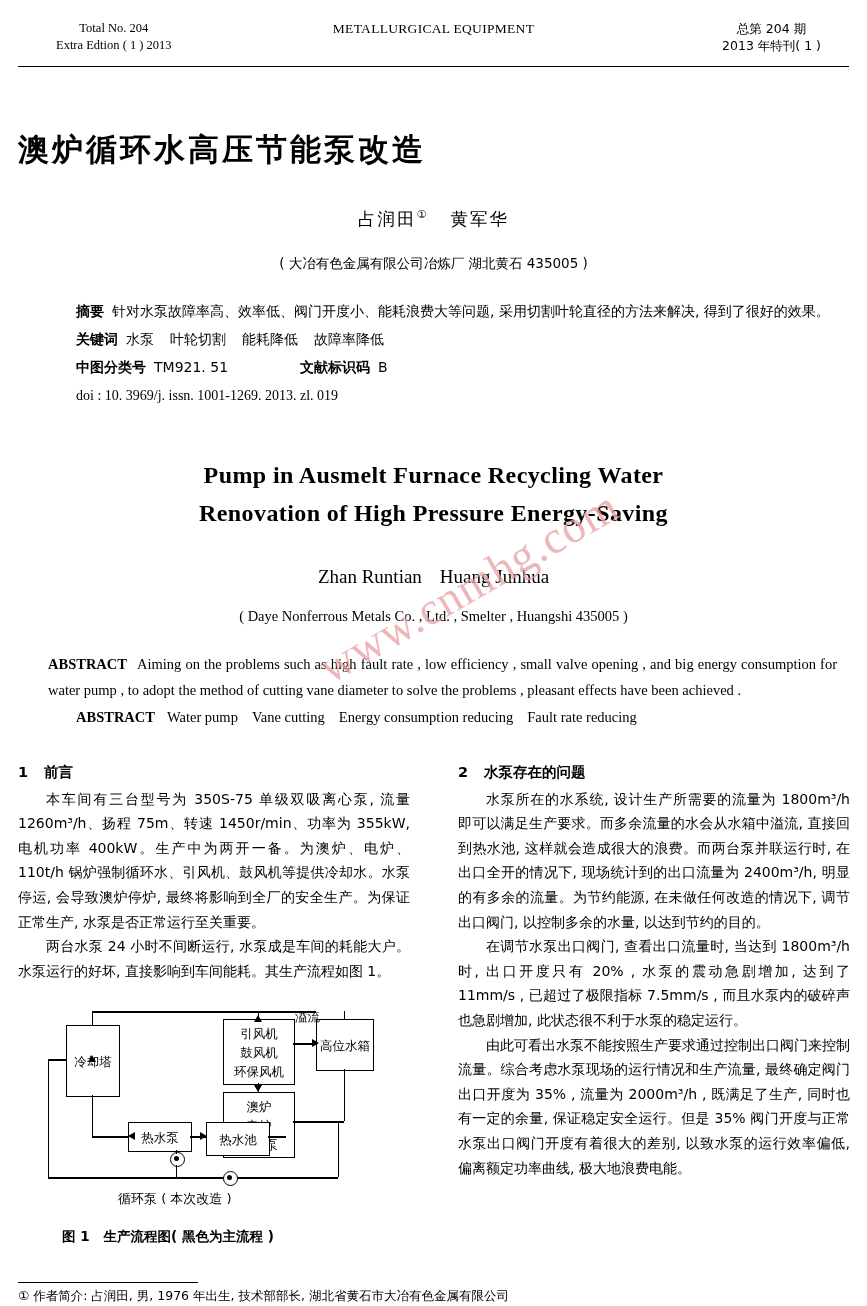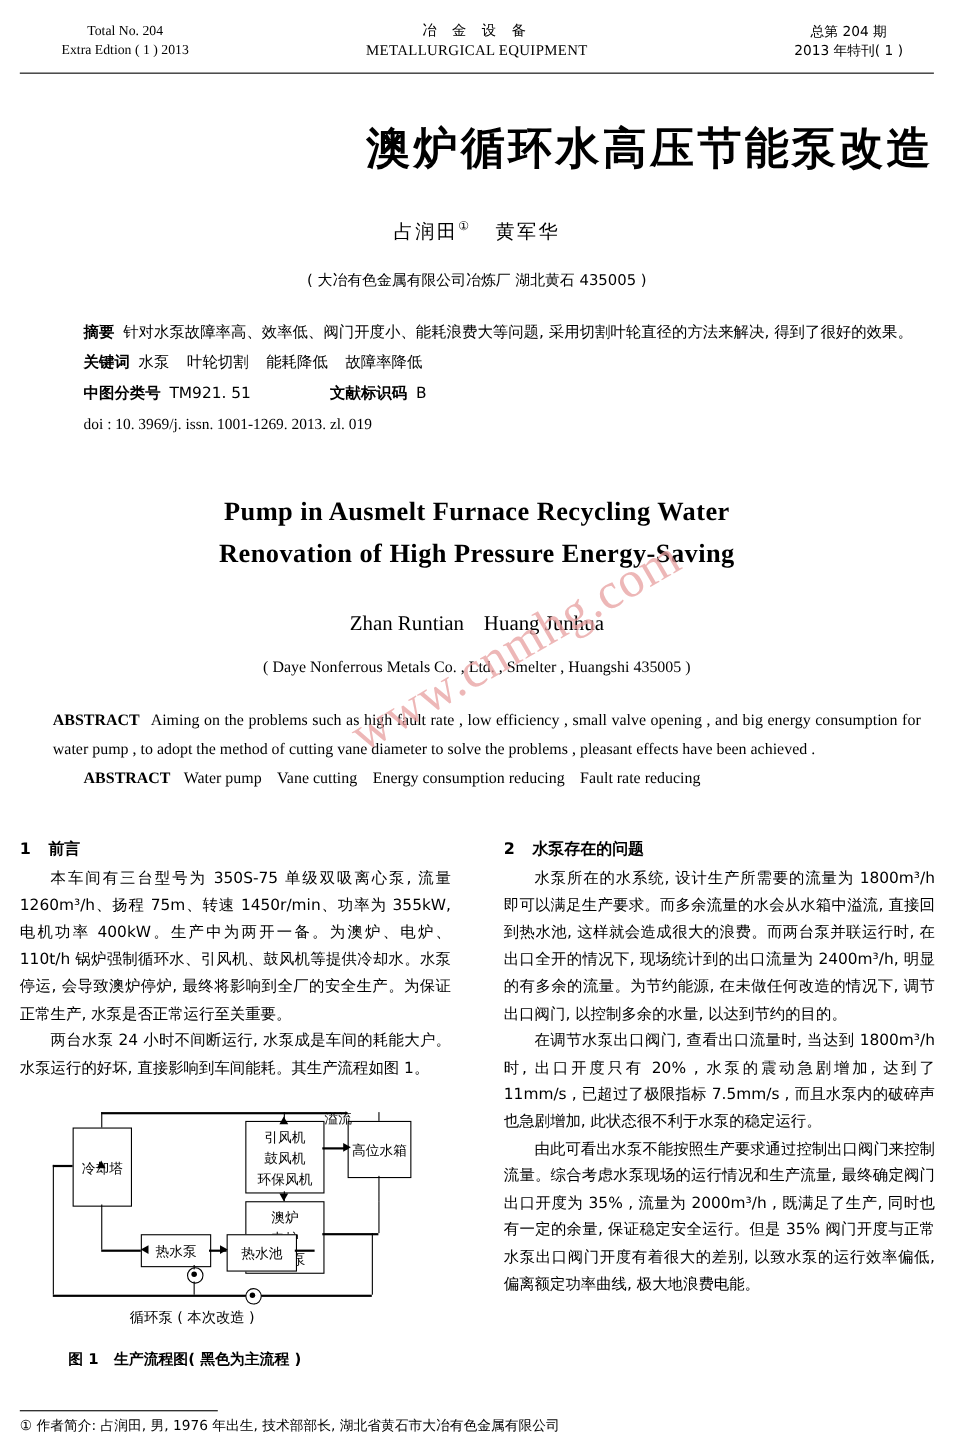--- a/index.html
+++ b/index.html
@@ -70,26 +70,26 @@
     line-height: 17px;
     font-family: "DejaVu Sans", sans-serif;
   }
   .rule {
     border-bottom: 1.6px solid #000;
     margin-top: 2px;
   }
 
   
   .title-cn {
-    text-align: right;
-    font-family: "DejaVu Sans", sans-serif;
-    font-weight: bold;
-    font-size: 40px;
+    text-align: left;
+    font-family: "DejaVu Sans", sans-serif;
+    font-weight: bold;
+    font-size: 31px;
     letter-spacing: 3px;
-    margin-top: 40px;
+    margin-top: 62px;
   }
   .authors-cn {
     text-align: center;
     font-family: "DejaVu Sans", sans-serif;
     font-size: 17.5px;
     letter-spacing: 2px;
     margin-top: 36px;
   }
   .authors-cn .sup {
     font-size: 11px;
@@ -345,21 +345,20 @@
 
 <div class="page">
   <div class="content">
 
     <div class="runhead">
       <div class="left">
         <div>Total No. 204</div>
         <div>Extra Edtion ( 1 ) 2013</div>
       </div>
       <div class="center">
-        <div class="cn">冶 金 设 备</div>
         <div class="en">METALLURGICAL EQUIPMENT</div>
       </div>
       <div class="right">
         <div>总第 204 期</div>
         <div>2013 年特刊( 1 )</div>
       </div>
     </div>
     <div class="rule"></div>
 
     <div class="title-cn">澳炉循环水高压节能泵改造</div>

